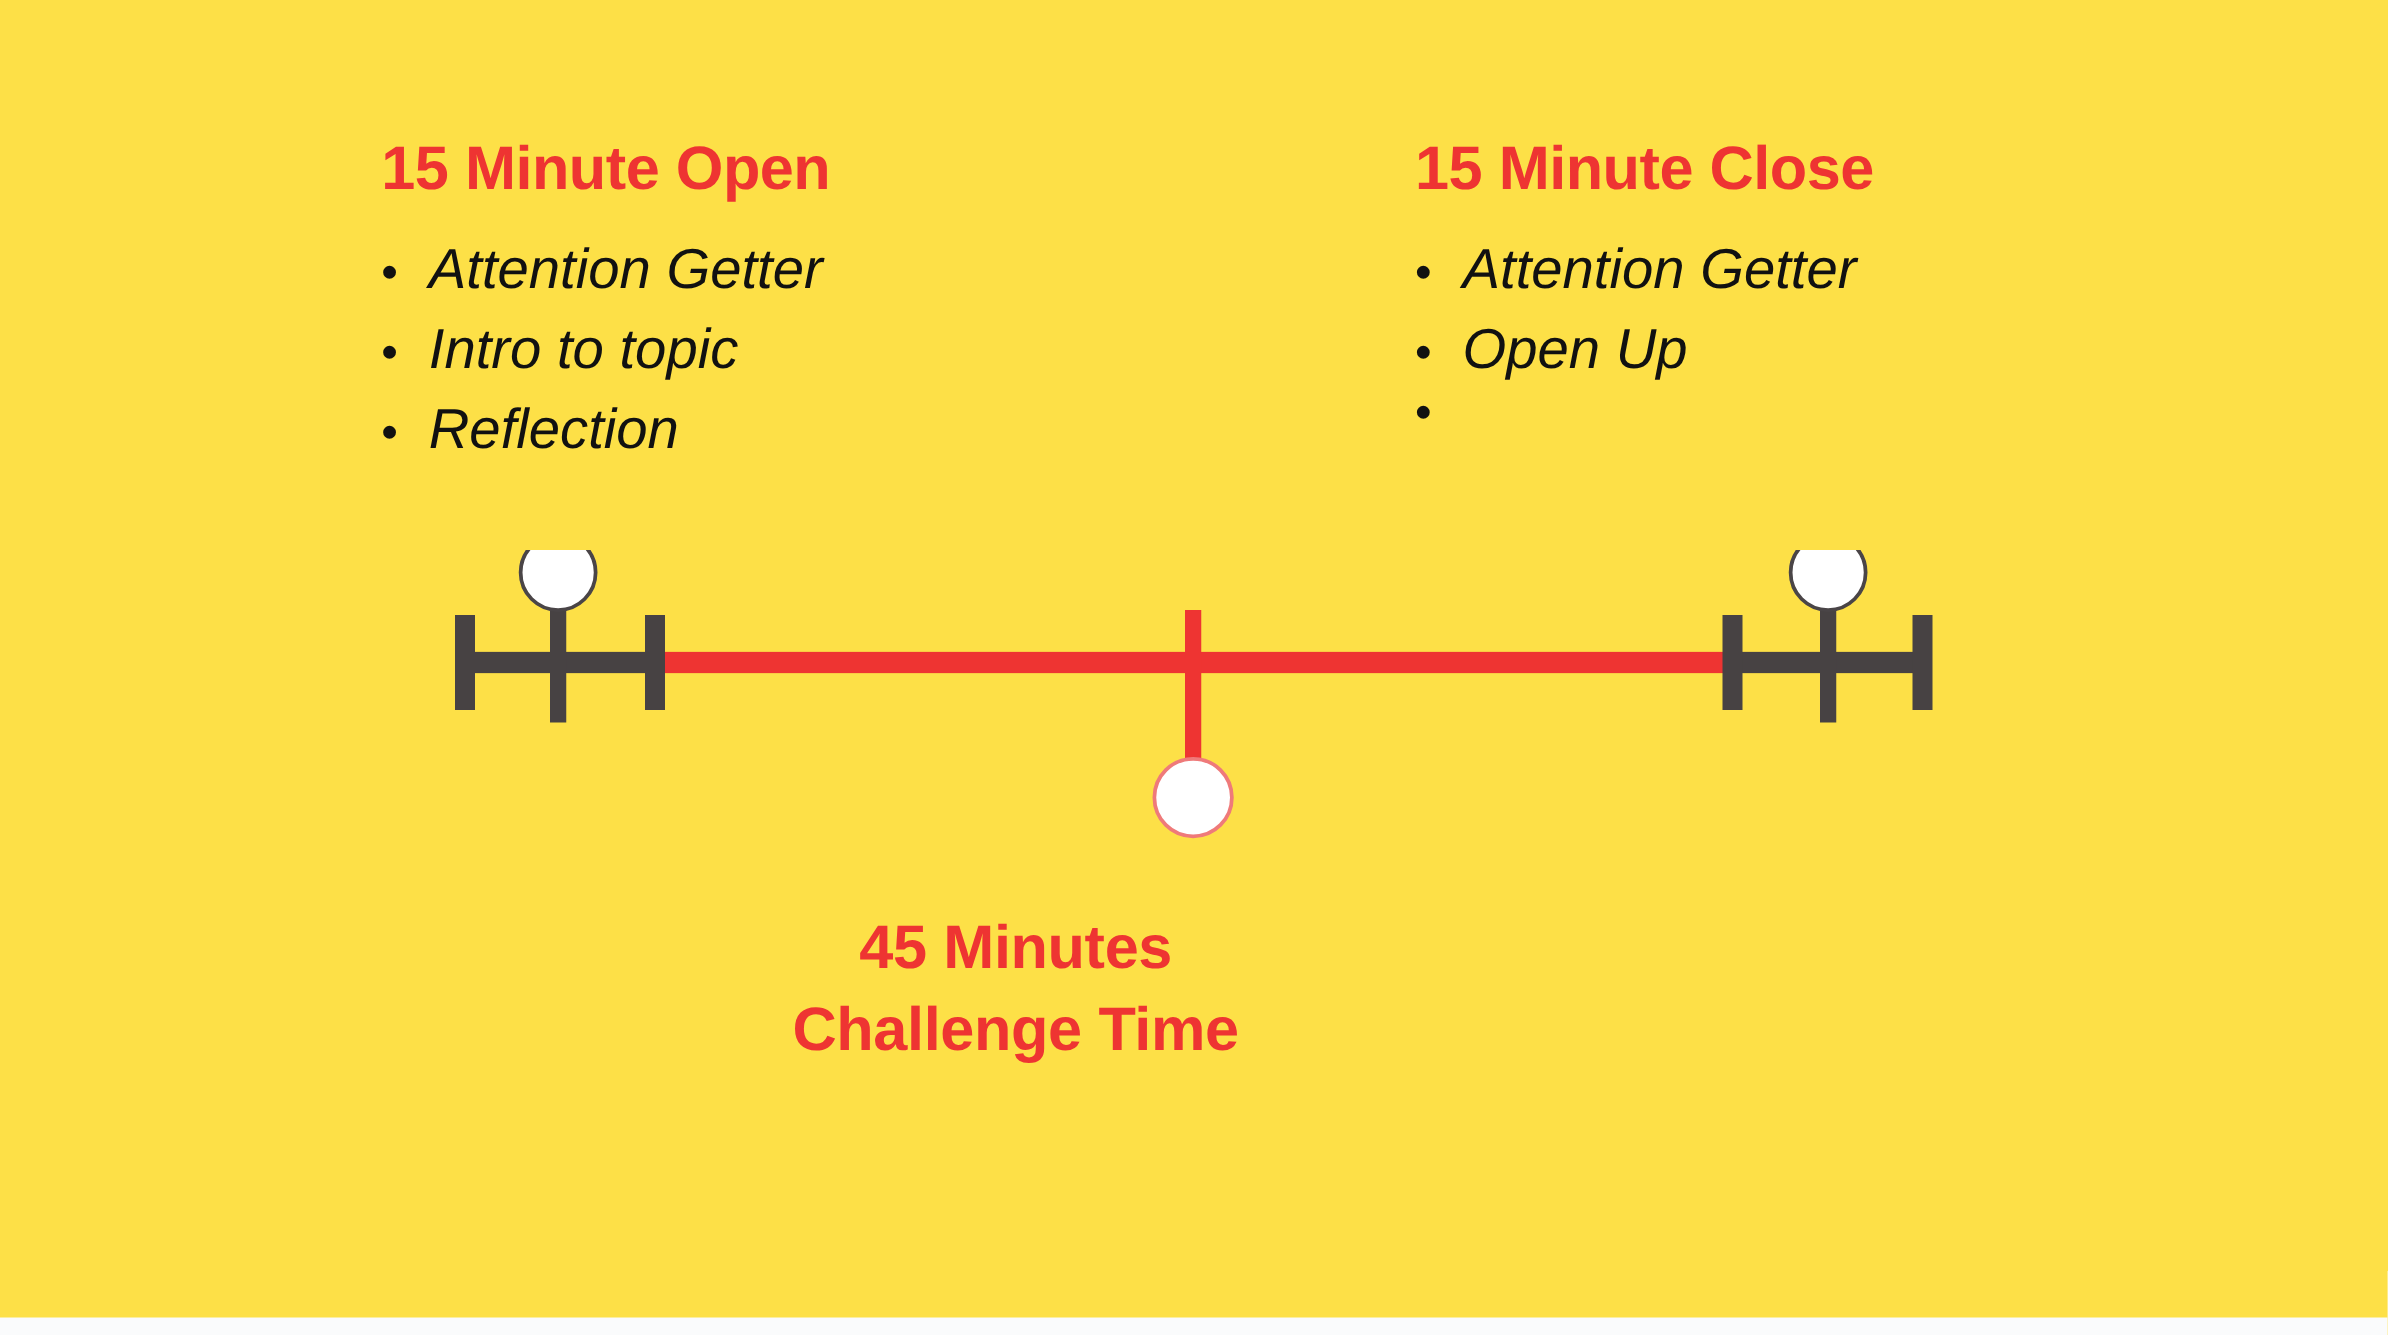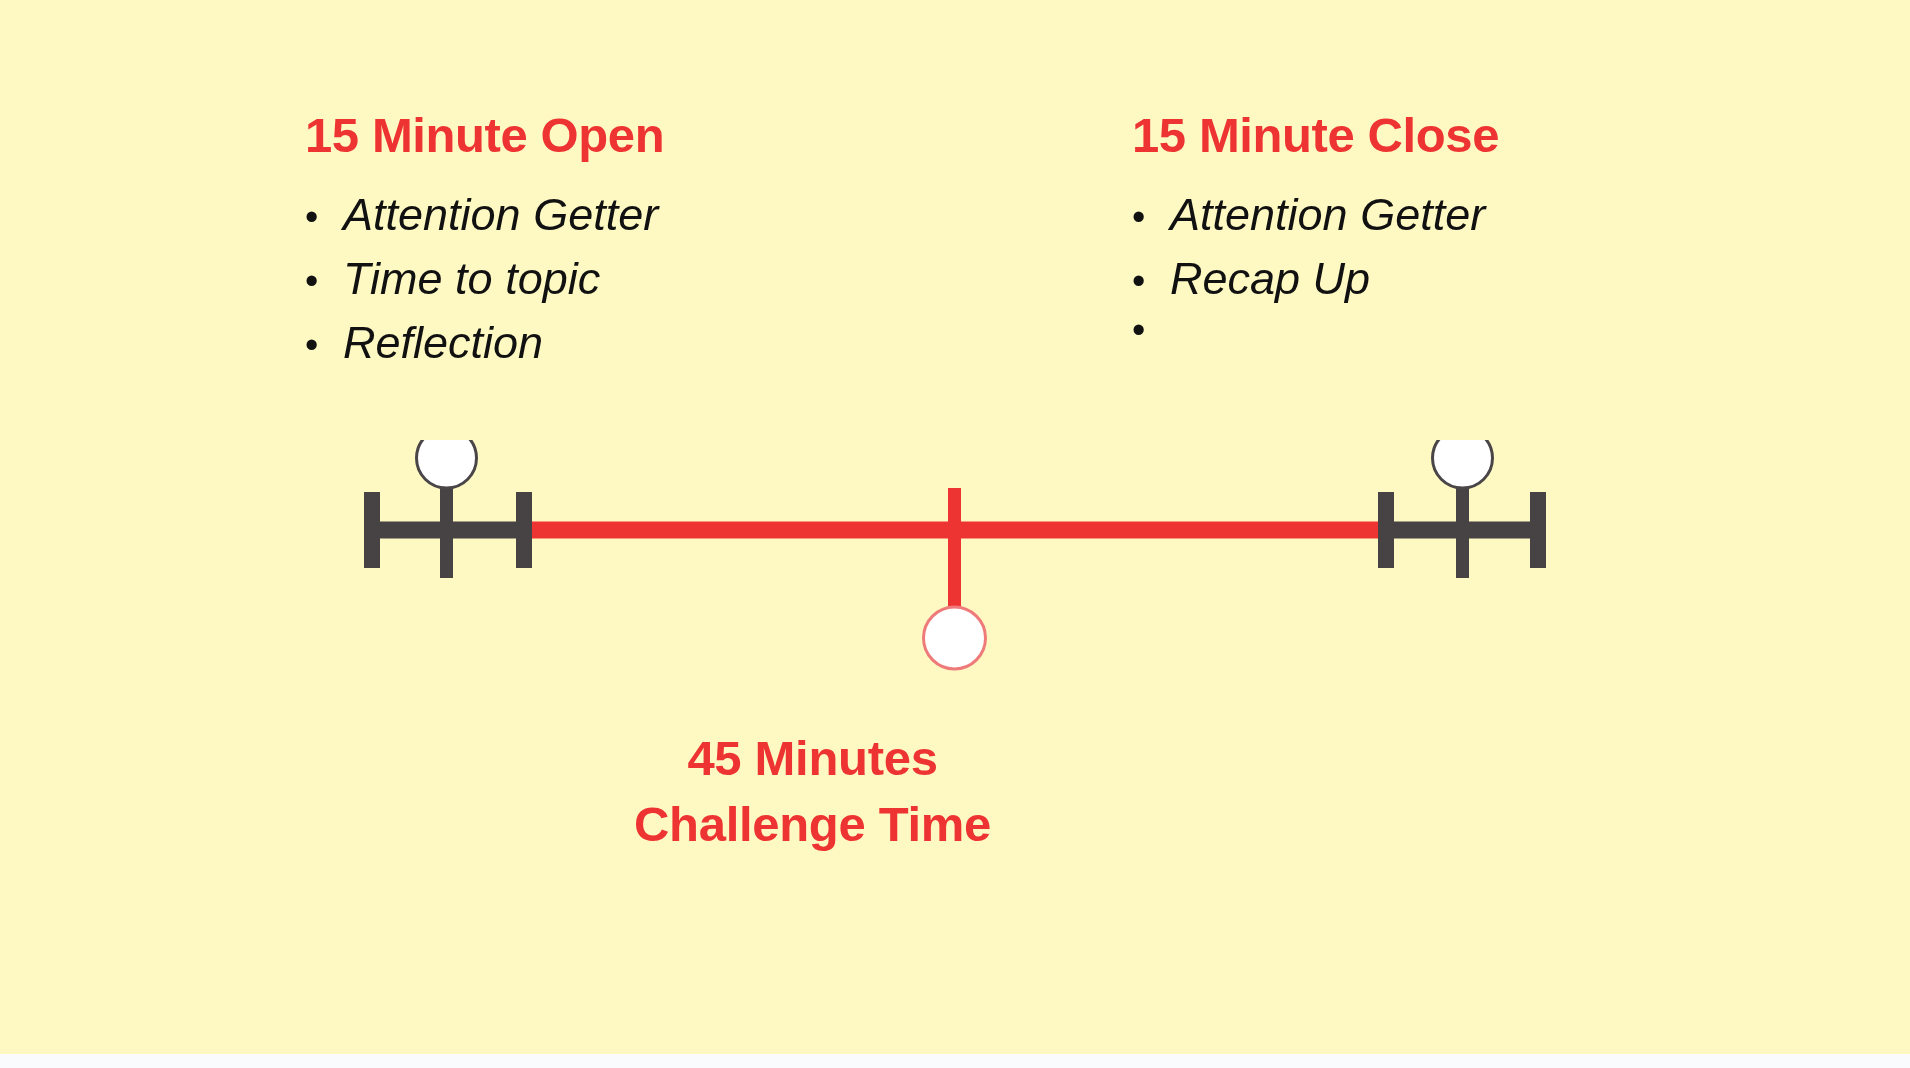--- a/index.html
+++ b/index.html
@@ -11,21 +11,21 @@
     width: 1910px;
     height: 1068px;
     font-family: "Liberation Sans", sans-serif;
     position: relative;
     overflow: hidden;
   }
 
   .slide {
     position: absolute;
     inset: 0;
-    background: #fef9c3;
+    background: #fde047;
   }
 
   
   .columns {
     position: absolute;
     top: 110px;
     left: 0;
     width: 1910px;
     display: flex;
     justify-content: flex-start;
@@ -114,39 +114,39 @@
 
     <div class="column left">
       <h2 class="col-heading">15 Minute Open</h2>
       <ul class="bullet-list">
         <li class="bullet-item">
           <span class="bullet-dot">•</span>
           <span class="bullet-text">Attention Getter</span>
         </li>
         <li class="bullet-item">
           <span class="bullet-dot">•</span>
-          <span class="bullet-text">Time to topic</span>
+          <span class="bullet-text">Intro to topic</span>
         </li>
         <li class="bullet-item">
           <span class="bullet-dot">•</span>
           <span class="bullet-text">Reflection</span>
         </li>
       </ul>
     </div>
 
     <div class="column right">
       <h2 class="col-heading">15 Minute Close</h2>
       <ul class="bullet-list">
         <li class="bullet-item">
           <span class="bullet-dot">•</span>
           <span class="bullet-text">Attention Getter</span>
         </li>
         <li class="bullet-item">
           <span class="bullet-dot">•</span>
-          <span class="bullet-text">Recap Up</span>
+          <span class="bullet-text">Open Up</span>
         </li>
         <li class="bullet-item">
           <span class="bullet-dot">•</span>
         </li>
       </ul>
     </div>
   </div>
 
   <div class="timeline-wrap">
     <svg class="timeline-svg" width="1230" height="240" viewBox="0 0 1230 240" xmlns="http://www.w3.org/2000/svg">

